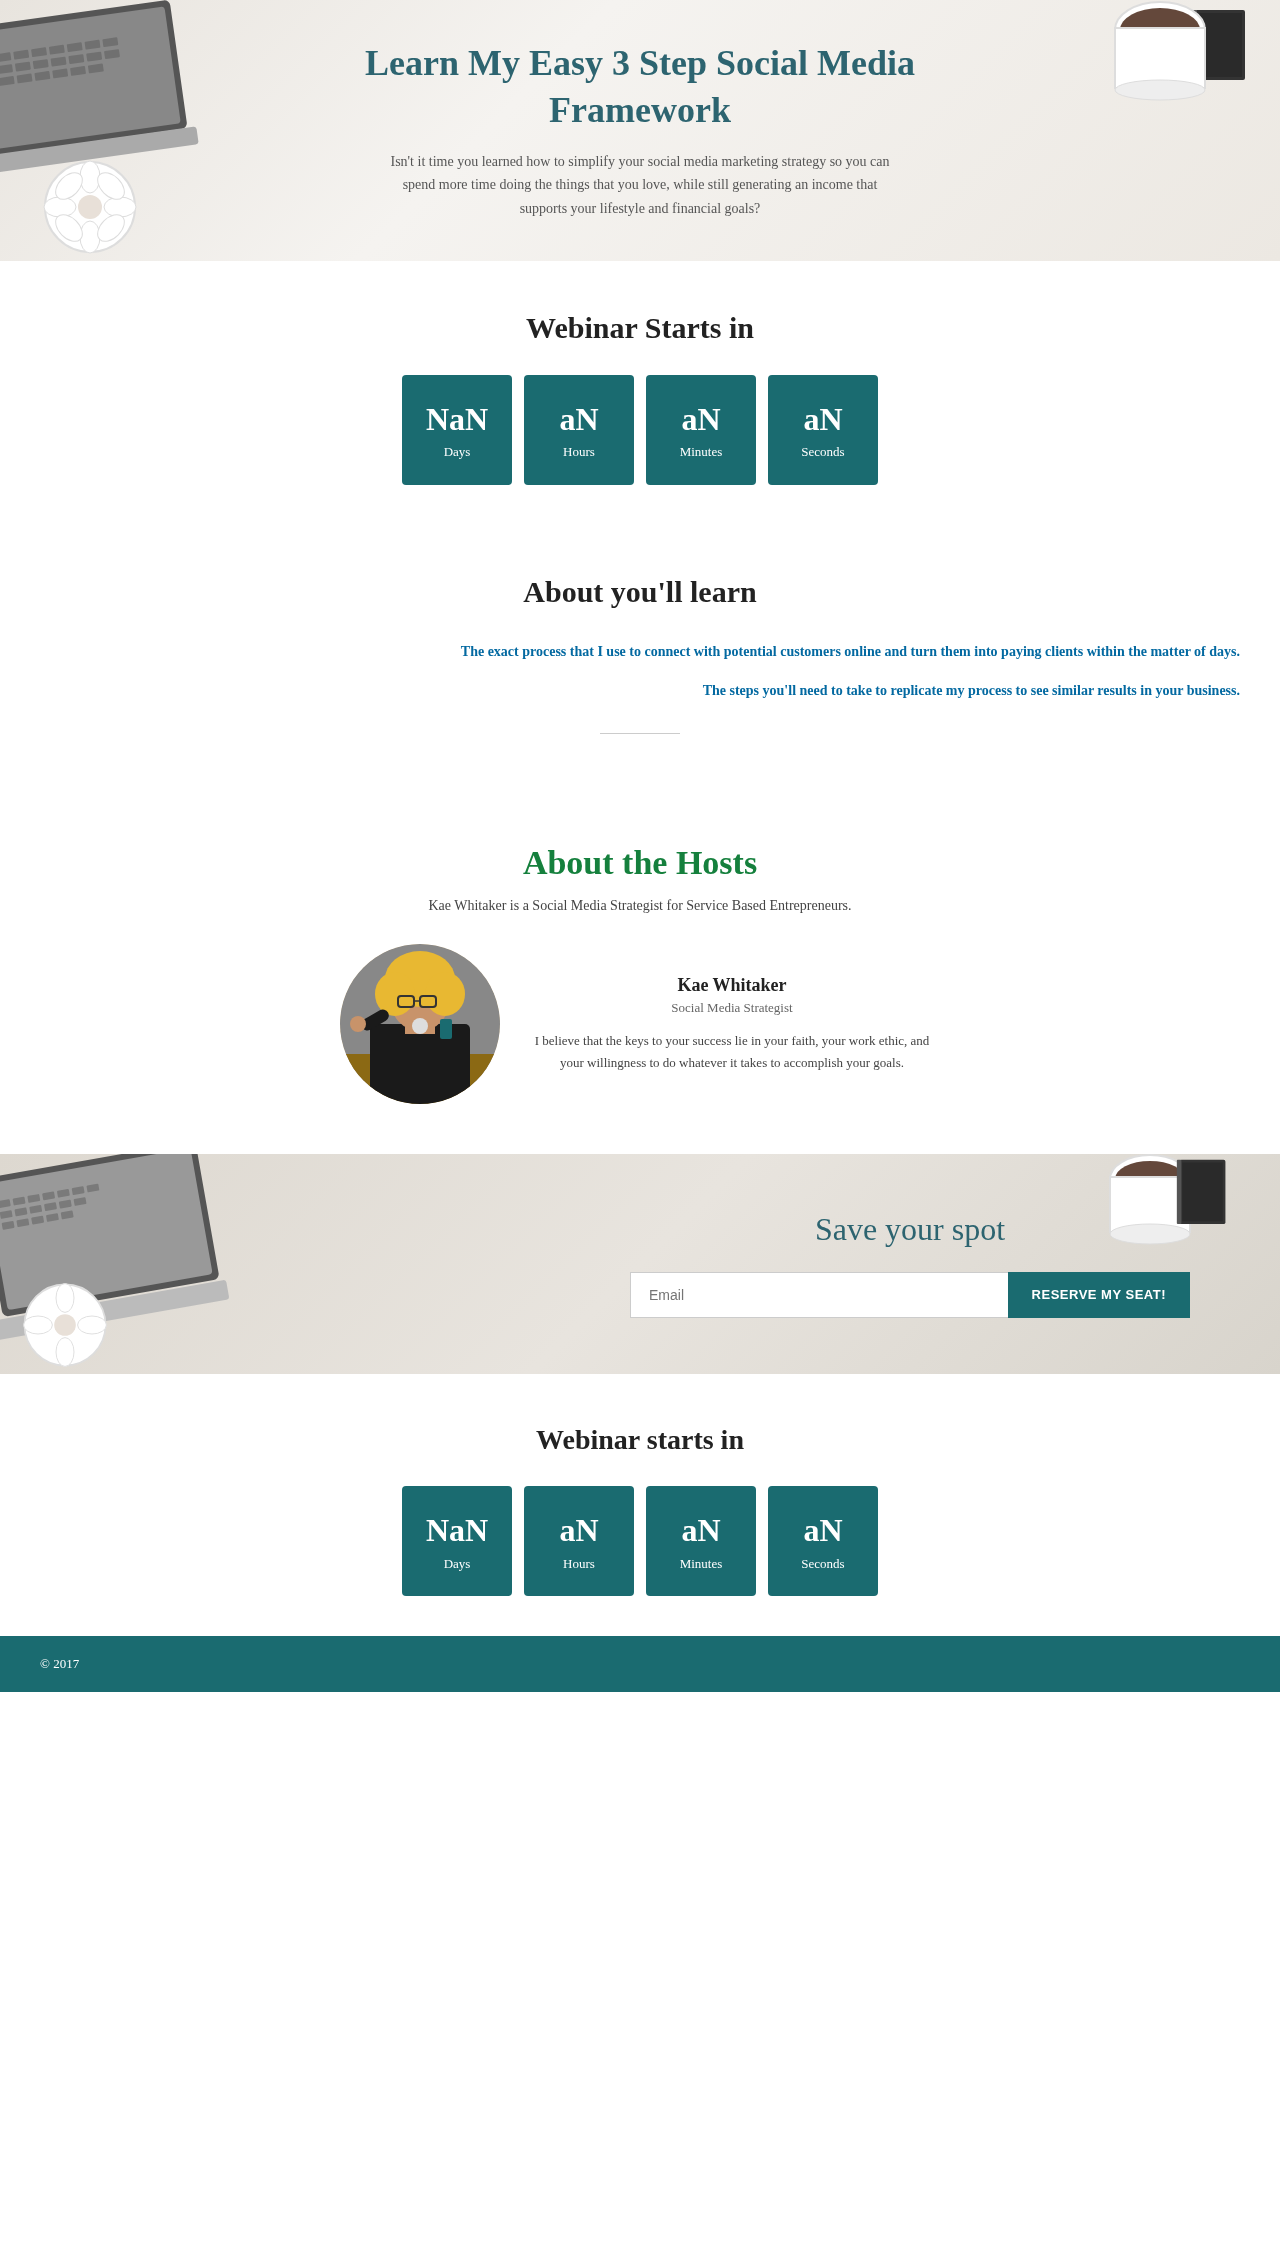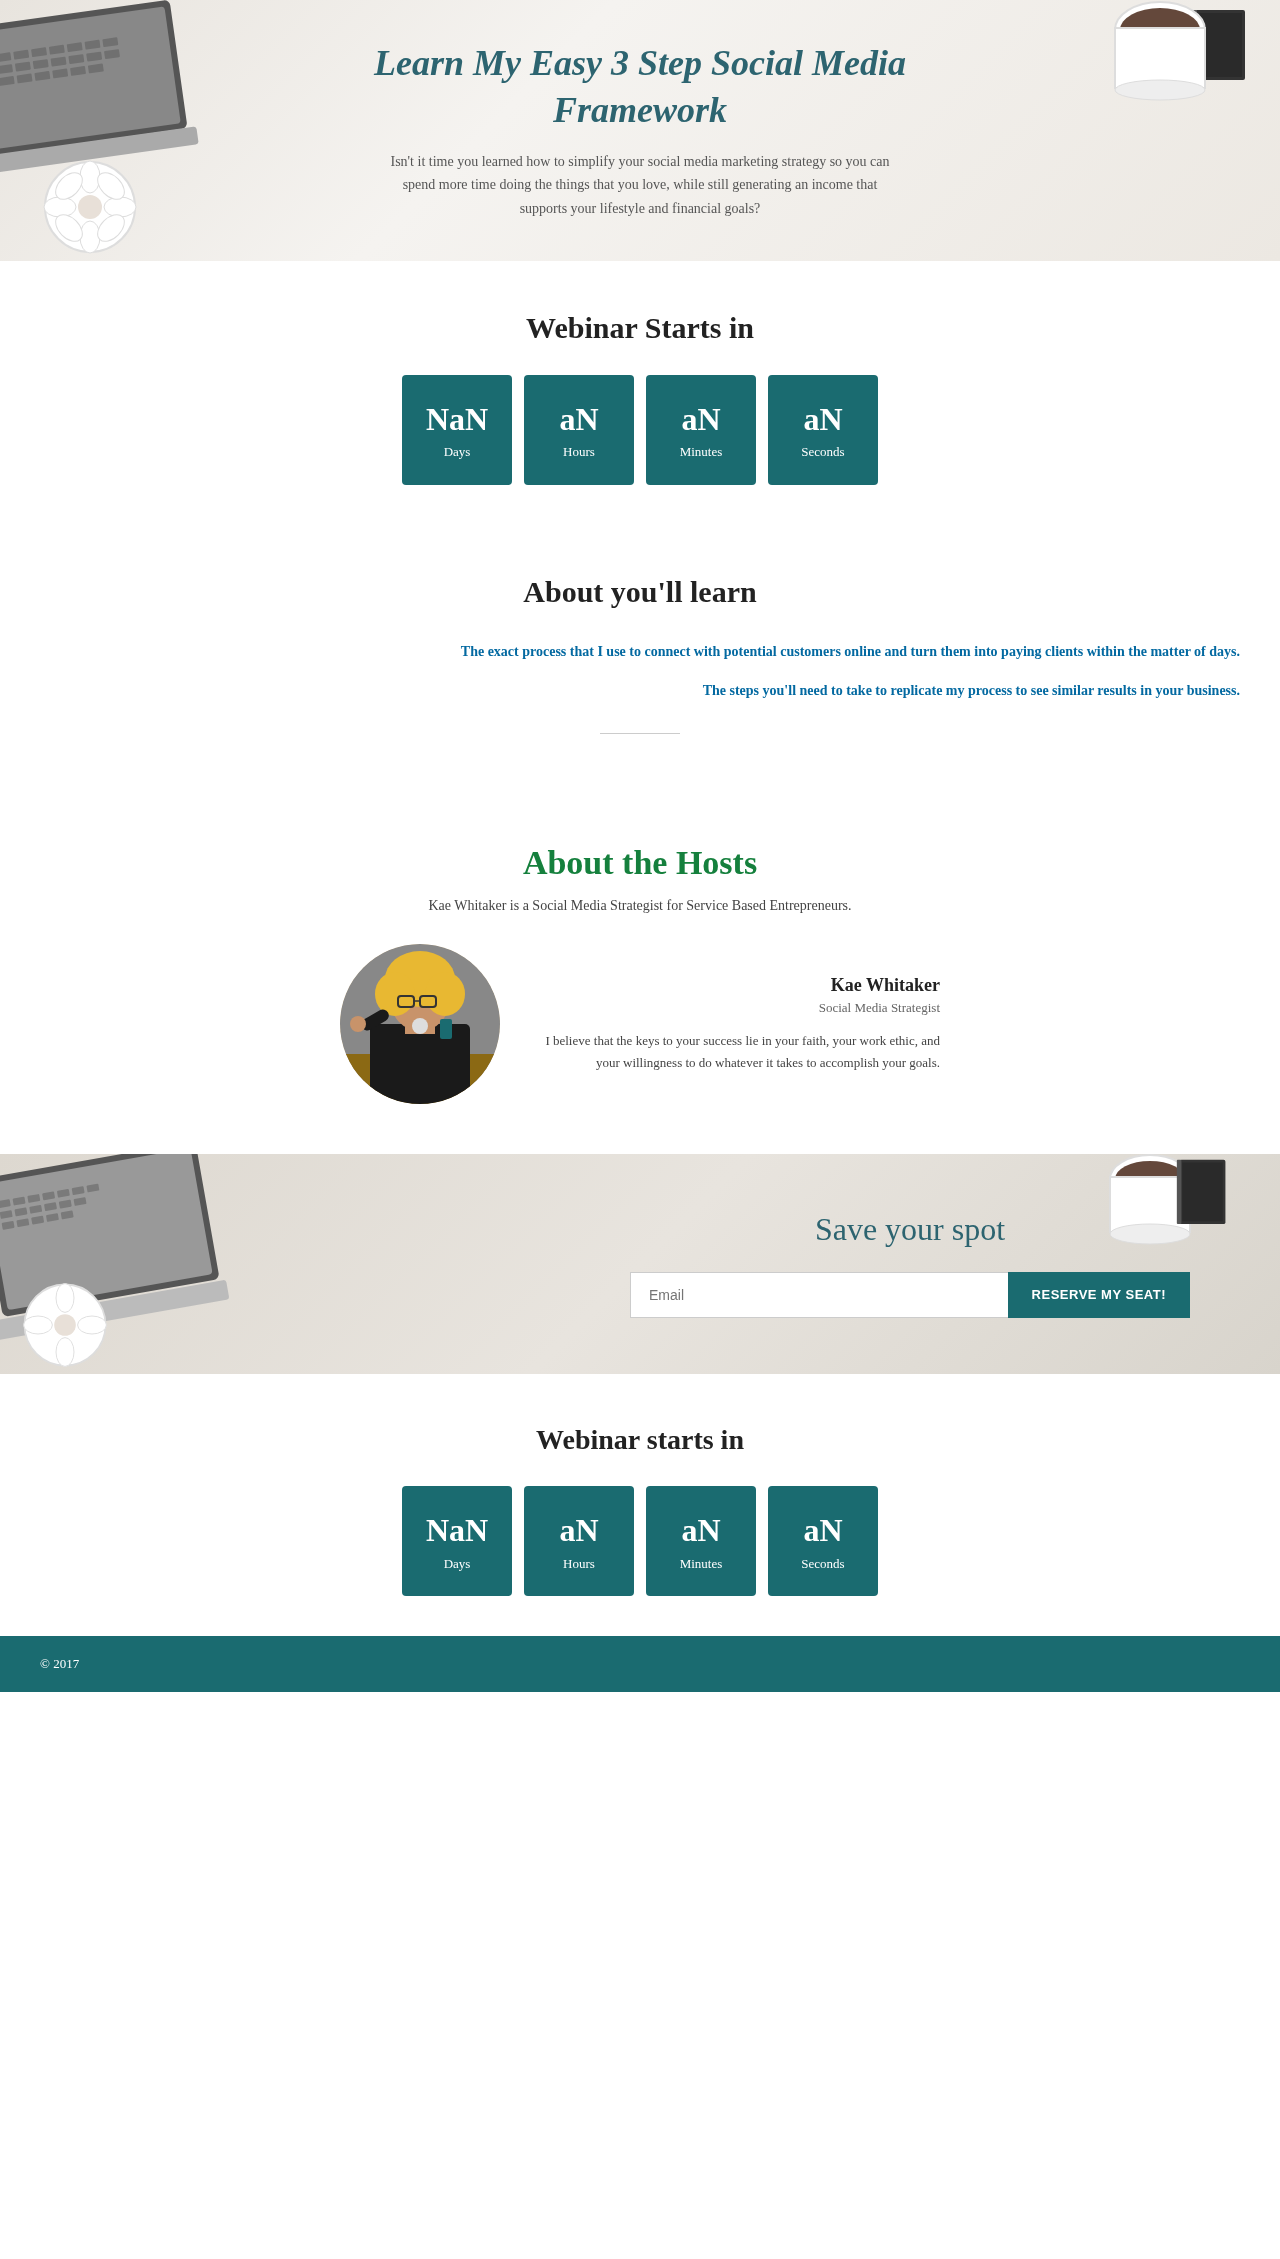--- a/index.html
+++ b/index.html
@@ -37,21 +37,20 @@
       text-align: center;
       max-width: 600px;
     }
 
     .hero-title {
       font-size: 36px;
       font-weight: bold;
       color: #2d6470;
       line-height: 1.3;
       margin-bottom: 16px;
-      font-style: italic;
     }
 
     .hero-subtitle {
       font-size: 14px;
       color: #555;
       line-height: 1.7;
       max-width: 500px;
       margin: 0 auto;
     }
 
@@ -157,21 +156,21 @@
       color: #444;
       margin-bottom: 30px;
     }
 
     .host-card {
       display: flex;
       align-items: center;
       max-width: 600px;
       margin: 0 auto;
       gap: 24px;
-      text-align: right;
+      text-align: center;
     }
 
     .host-avatar {
       width: 160px;
       height: 160px;
       border-radius: 50%;
       flex-shrink: 0;
       overflow: hidden;
       background: #c8b89a;
       position: relative;

